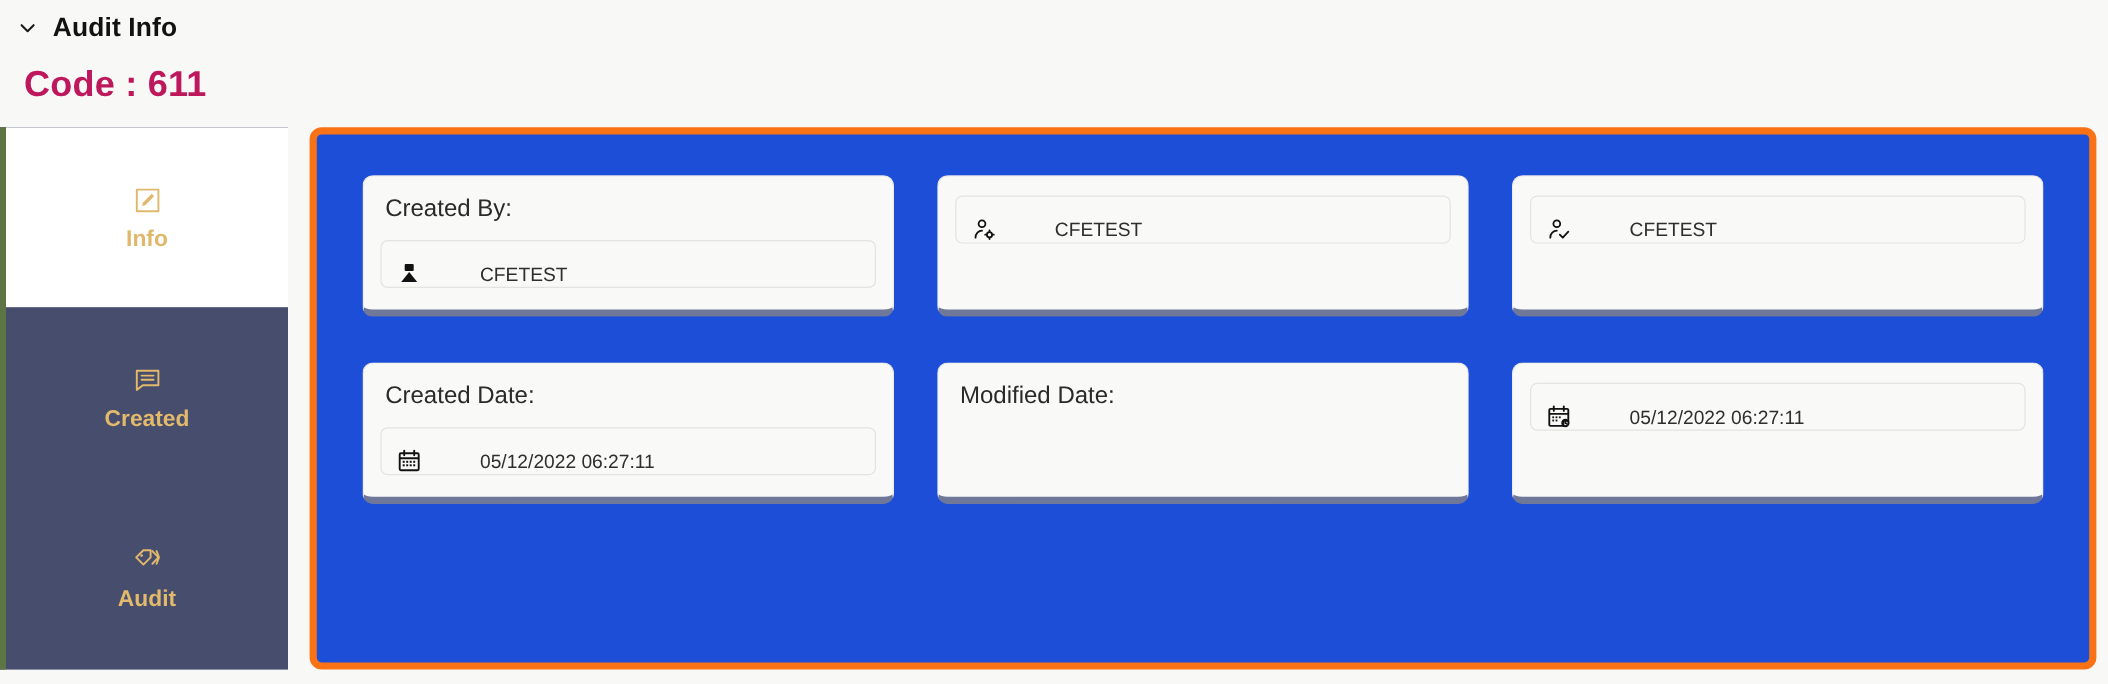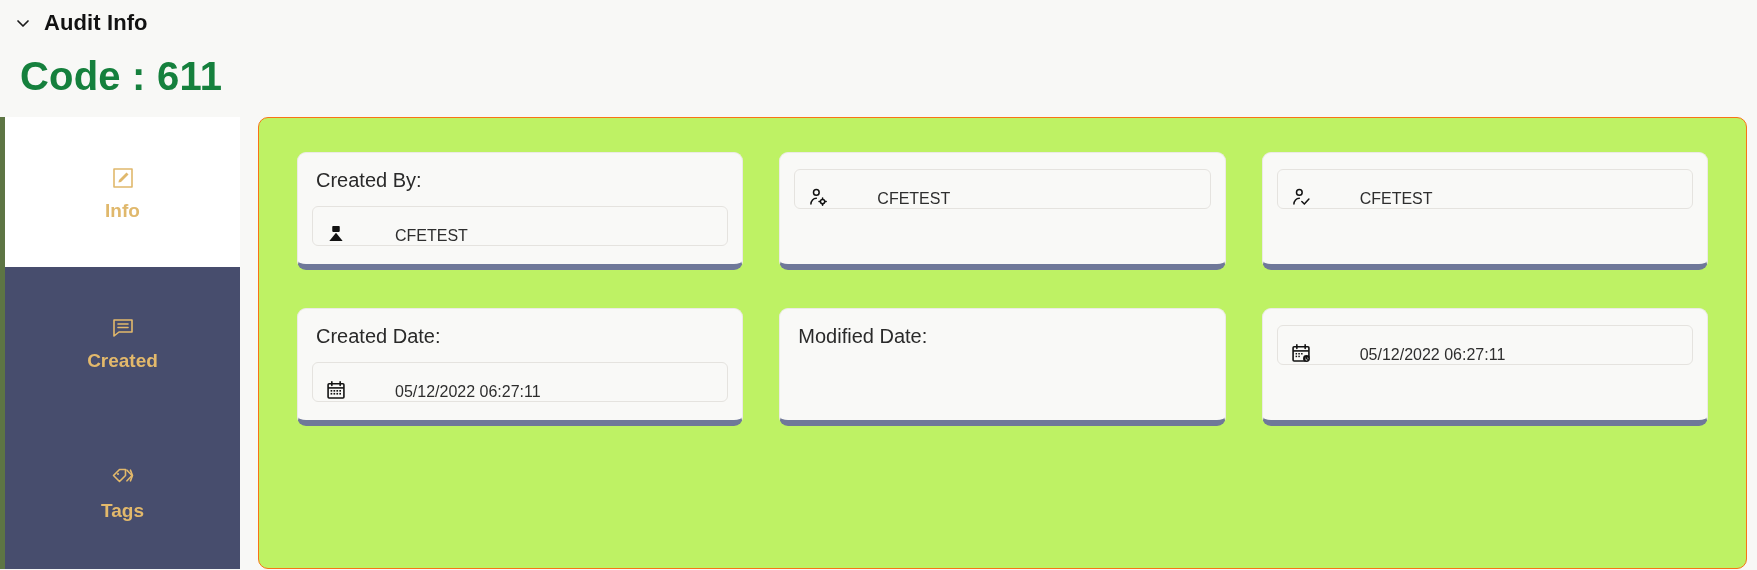--- a/index.html
+++ b/index.html
@@ -38,23 +38,23 @@
   }
   .section-title {
     font-size: 22px;
     font-weight: bold;
     color: #121212;
     letter-spacing: .1px;
   }
 
   .code-line {
     padding: 18px 0 0 20px;
-    font-size: 40px;
+    font-size: 30px;
     font-weight: bold;
-    color: #15803d;
+    color: #be185d;
     letter-spacing: .2px;
   }
 
   
   .body-wrap {
     display: flex;
     align-items: flex-start;
     margin-top: 18px;
     padding-left: 0px;
   }
@@ -94,22 +94,22 @@
     font-size: 19px;
     font-weight: bold;
     line-height: 1;
   }
 
   
   .panel {
     flex: 1;
     margin-left: 18px;
     margin-right: 10px;
-    background: #bef264;
-    border: 1px solid #f97316;
+    background: #1d4ed8;
+    border: 6px solid #f97316;
     border-radius: 10px;
     height: 452px;
     padding: 34px 38px 0 38px;
     overflow: hidden;
   }
 
   .card-grid {
     display: grid;
     grid-template-columns: repeat(3, 1fr);
     column-gap: 36px;
@@ -200,21 +200,21 @@
 
       <div class="side-item">
         <span class="side-icon">
           <svg width="24" height="24" viewBox="0 0 24 24" fill="none" stroke="currentColor" stroke-width="1.6" stroke-linecap="round" stroke-linejoin="round">
             <path d="M2.5 9.5l6-6h6l0 6-6 6z"></path>
             <circle cx="7" cy="8" r="1.1" fill="currentColor" stroke="none"></circle>
             <path d="M16 4.2l5 5.3-5 5.3"></path>
             <path d="M19.5 4.2l2 5.3-2 5.3"></path>
           </svg>
         </span>
-        <span class="side-label">Tags</span>
+        <span class="side-label">Audit</span>
       </div>
 
     </div>
 
     <div class="panel">
       <div class="card-grid">
 
         <div class="field-card">
           <div class="field-label">Created By:</div>
           <div class="field-input">

